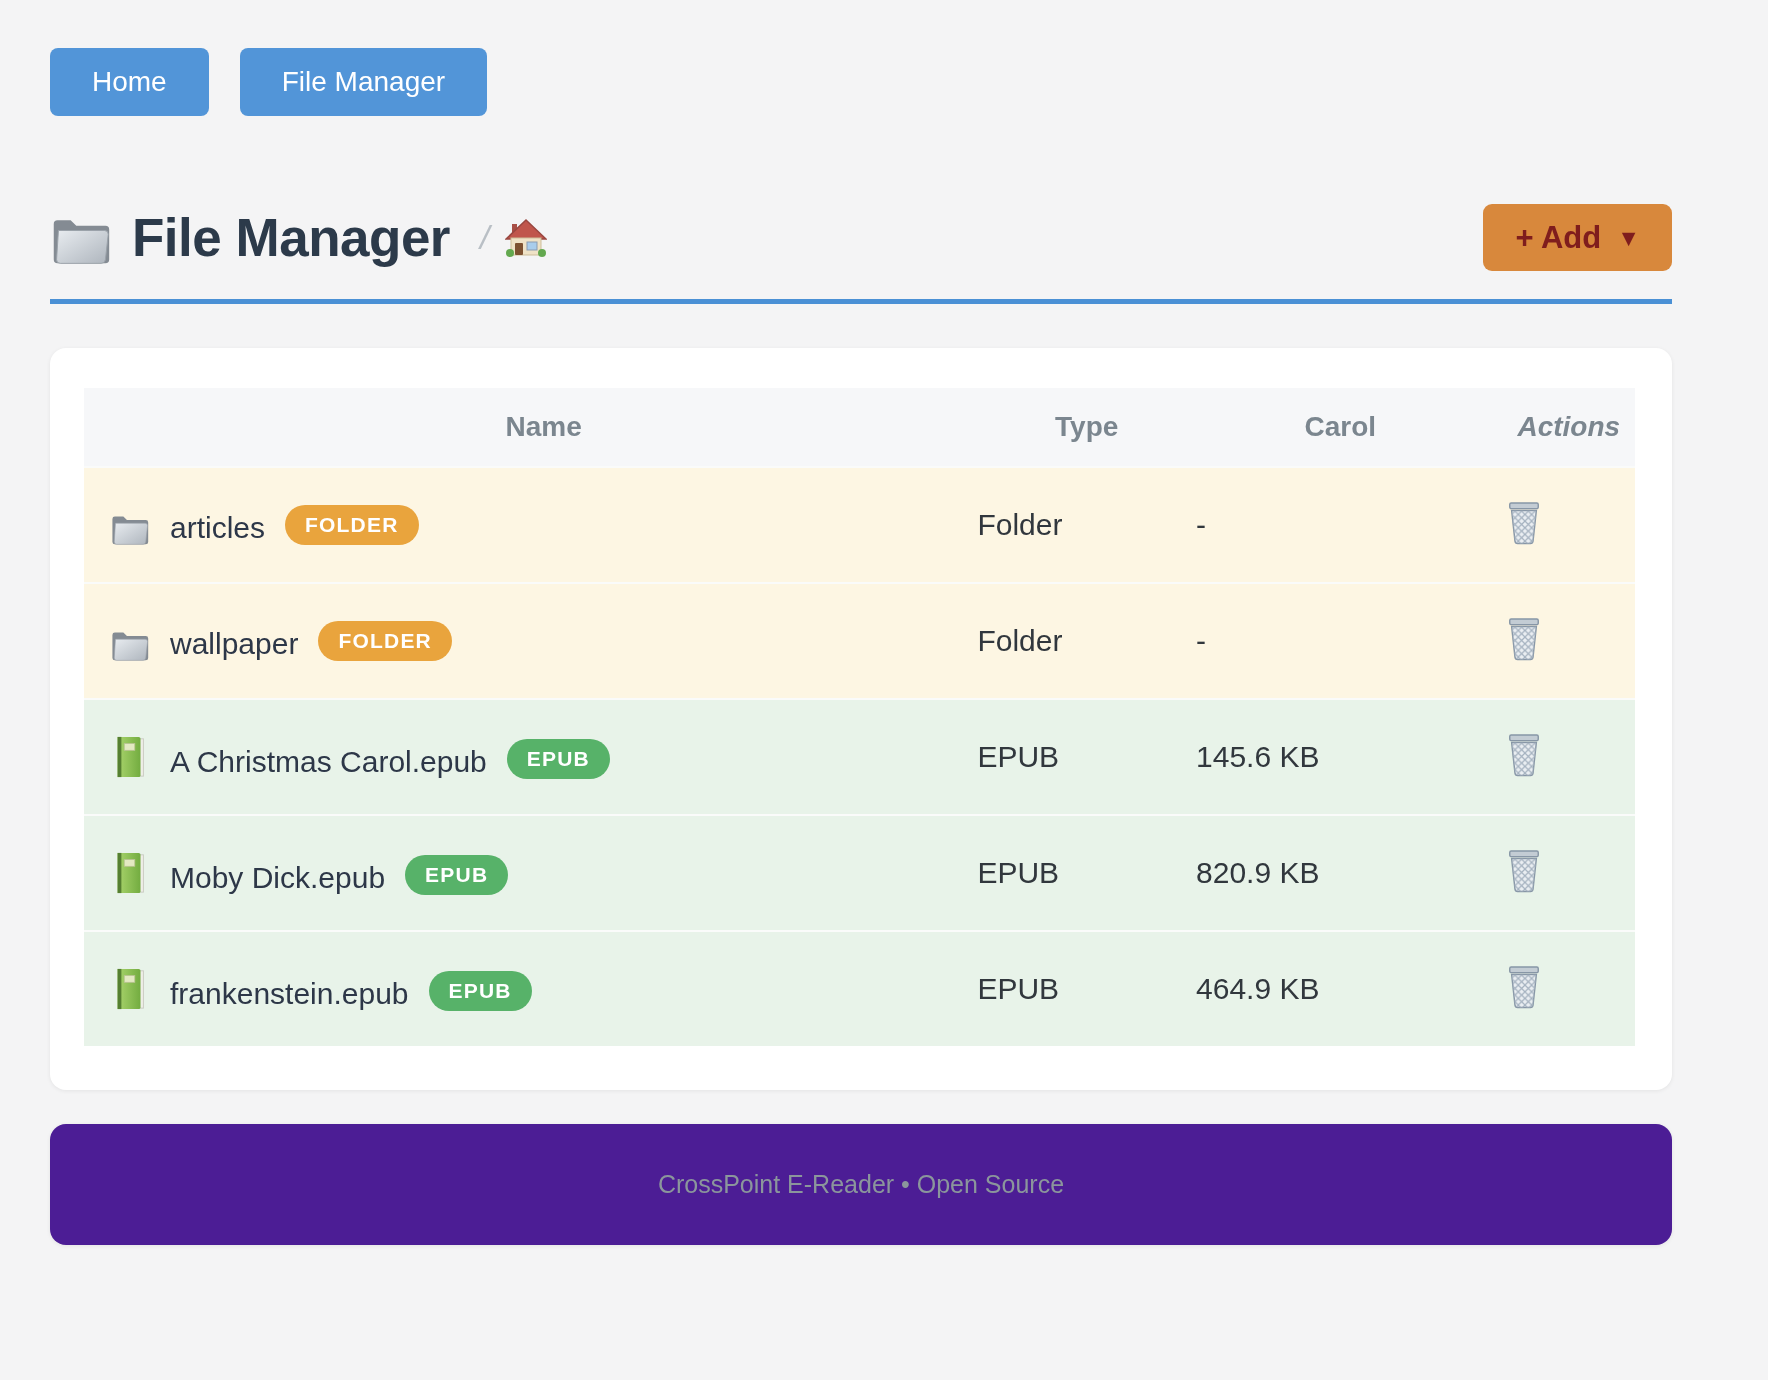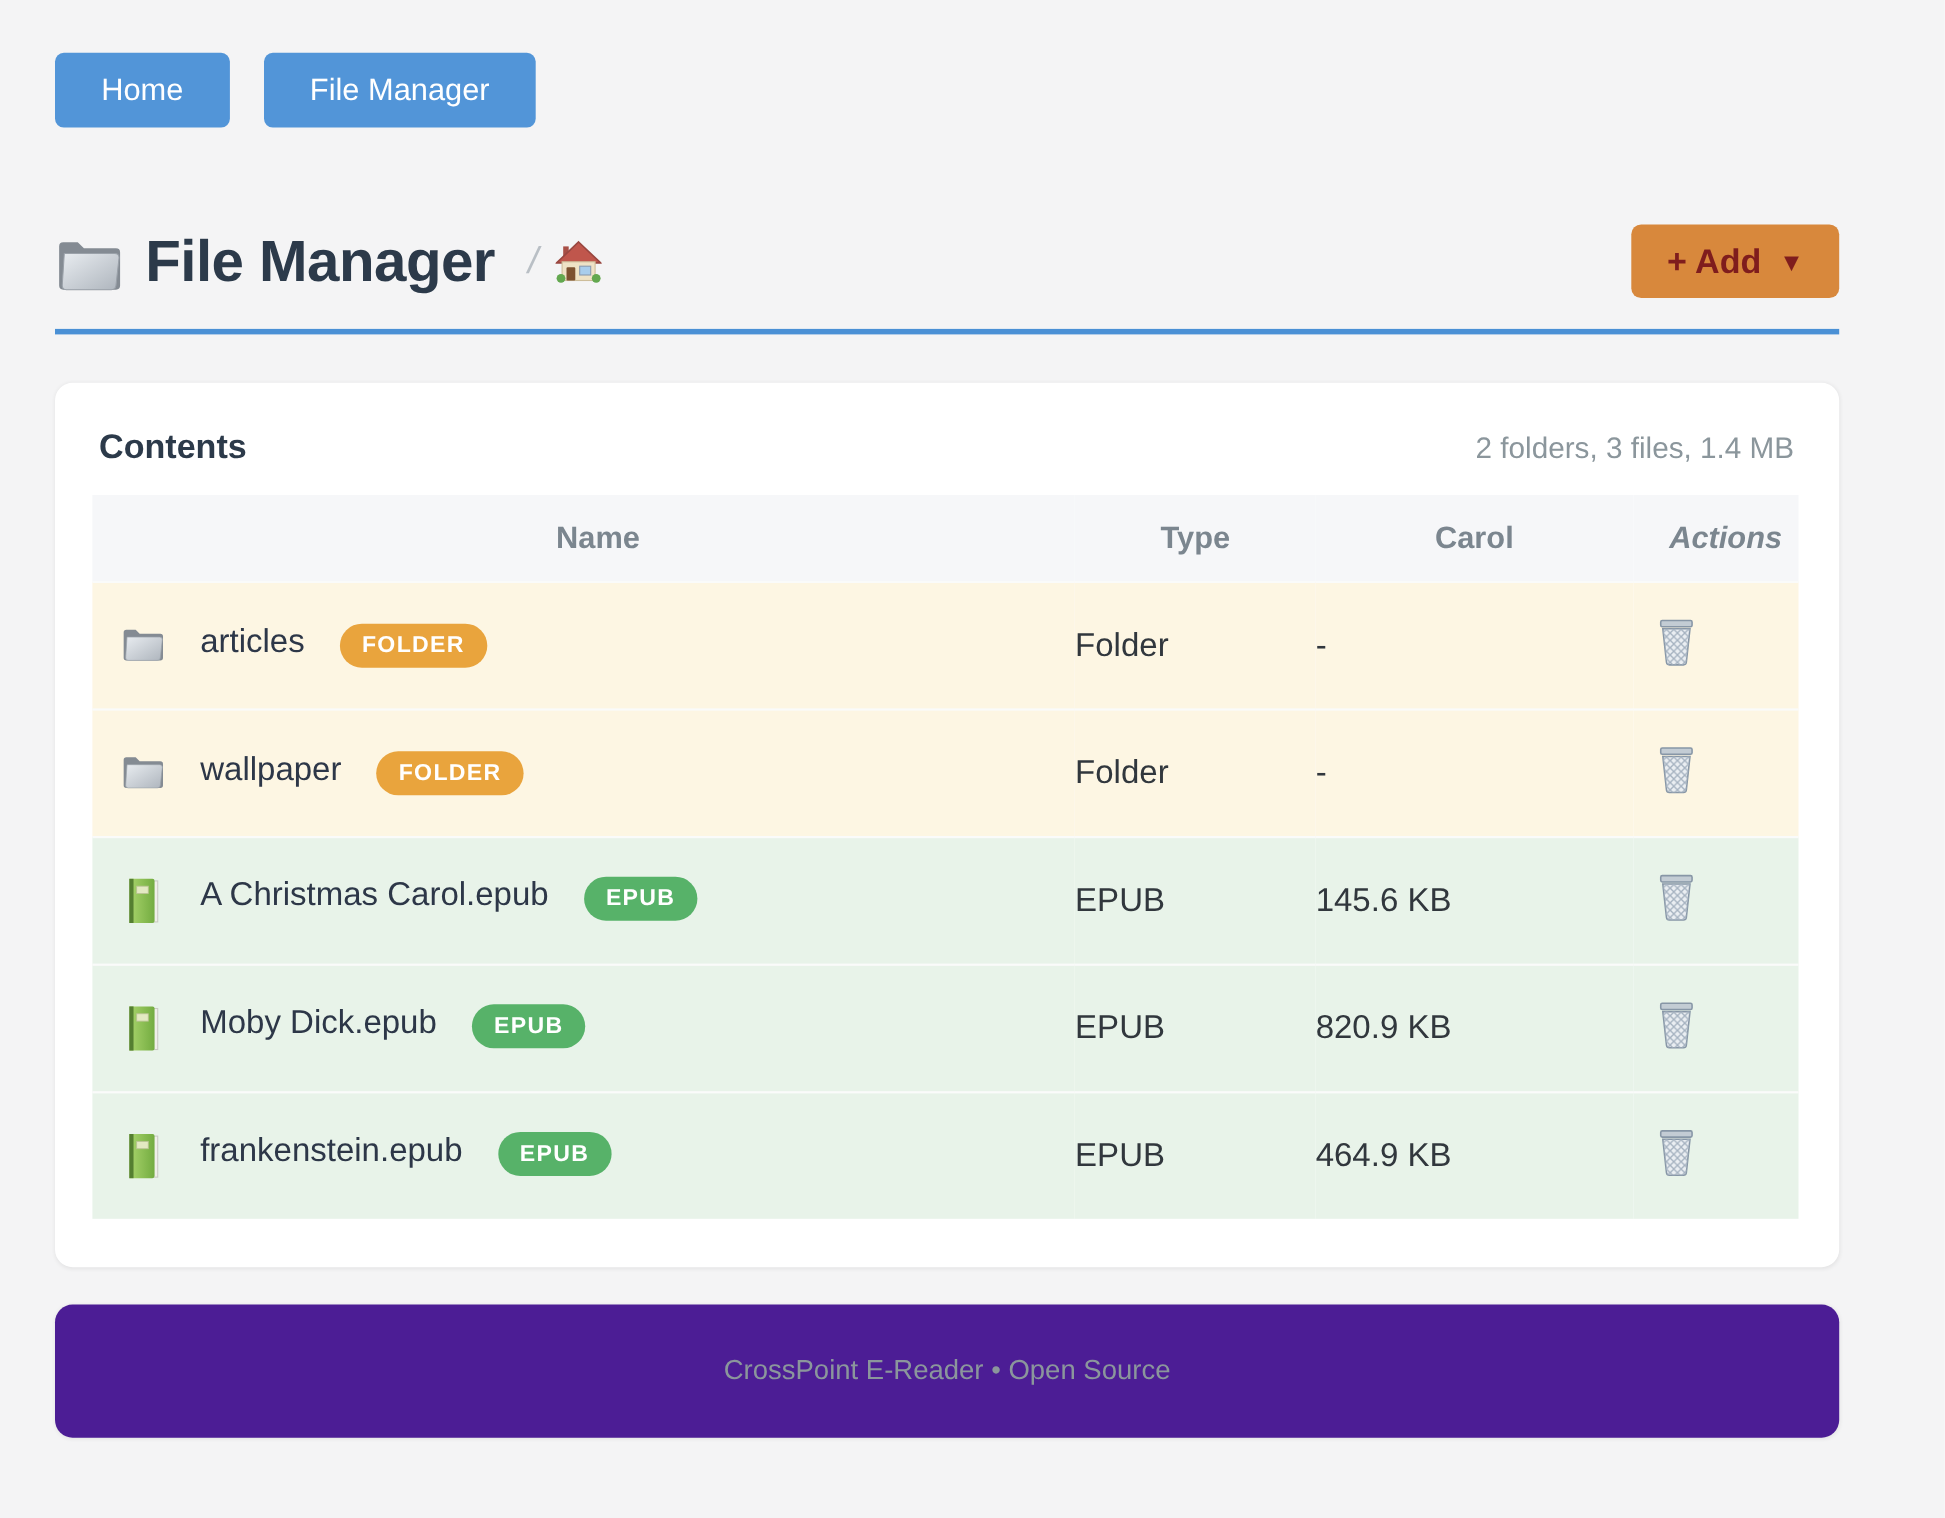--- a/index.html
+++ b/index.html
@@ -55,21 +55,21 @@
   table.files{width:100%;border-collapse:collapse;font-size:30px;}
   thead th{
     background:#f6f7f9;color:#7b868f;font-weight:bold;text-align:center;
     font-size:28px;padding:23px 0;
   }
   thead th.col-name{padding-left:26px;}
   thead th.col-actions{padding-left:18px;font-style:italic;}
   tbody td{height:114px;padding:0;border-top:2px solid #fafbfa;}
   tr.row-folder td{background:var(--row-folder,#fdf6e3);}
   tr.row-epub td{background:var(--row-epub,#e8f3e9);}
-  .name-wrap{display:flex;align-items:flex-start;padding-left:26px;gap:12px;}
+  .name-wrap{display:flex;align-items:flex-end;padding-left:26px;}
   .row-icon{display:inline-flex;width:40px;justify-content:center;margin-right:20px;flex:0 0 auto;}
   .file-name{color:#2d3748;}
   .badge{
     display:inline-block;color:#fff;font-weight:bold;font-size:21px;
     letter-spacing:1.2px;border-radius:999px;padding:9px 20px 10px;margin-left:20px;
     line-height:1;
   }
   .badge-folder{background:var(--badge-folder,#e9a43d);}
   .badge-epub{background:var(--badge-epub,#57b269);}
   .cell-type,.cell-size{color:#31373d;}
@@ -134,24 +134,20 @@
     </div>
     <button class="add-btn">
       <span>+ Add</span>
       <span class="add-caret">▼</span>
     </button>
   </header>
 
   <hr class="accent-rule">
 
   <section class="card">
-    <div class="card-head">
-      <h2 class="card-title">Contents</h2>
-      <span class="card-summary">2 folders, 3 files, 1.4 MB</span>
-    </div>
 
     <table class="files">
       <colgroup>
         <col style="width:57.6%">
           <col style="width:14.1%">
           <col style="width:18.6%">
           <col style="width:9.7%">
       </colgroup>
       <thead>
         <tr>

